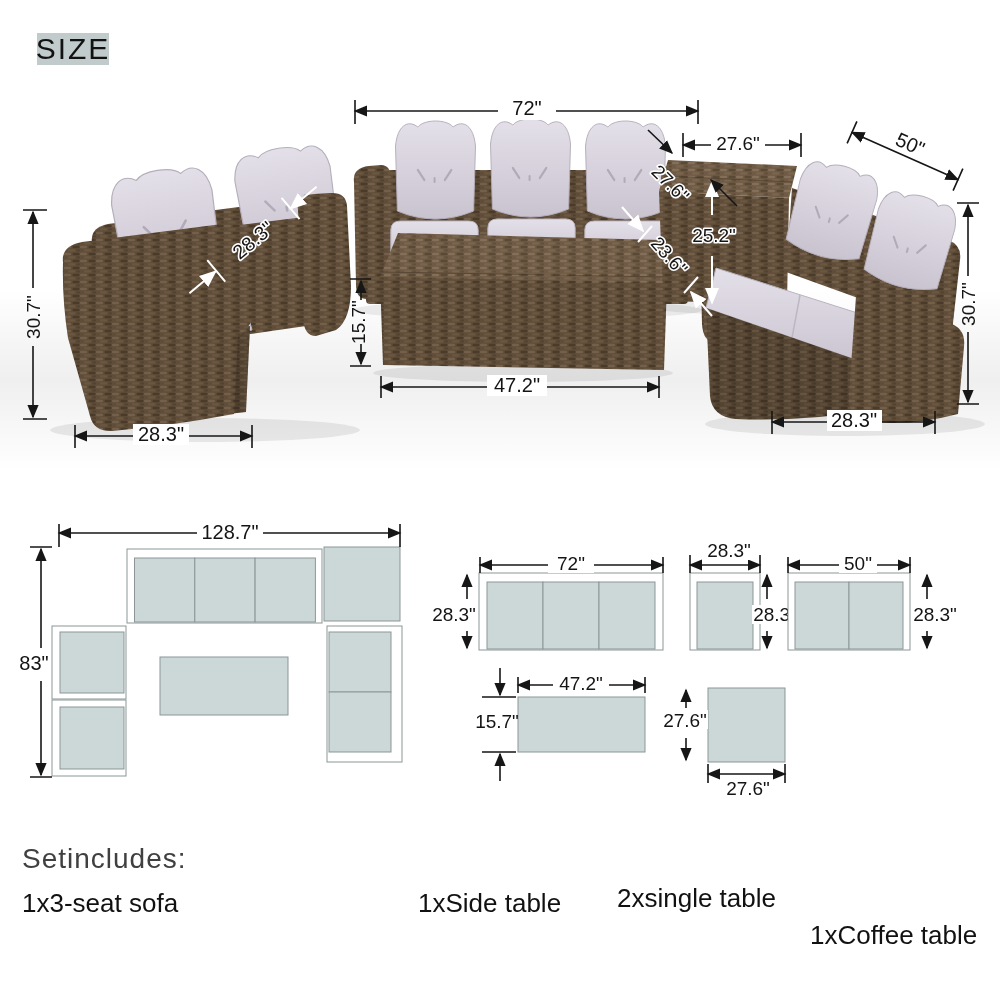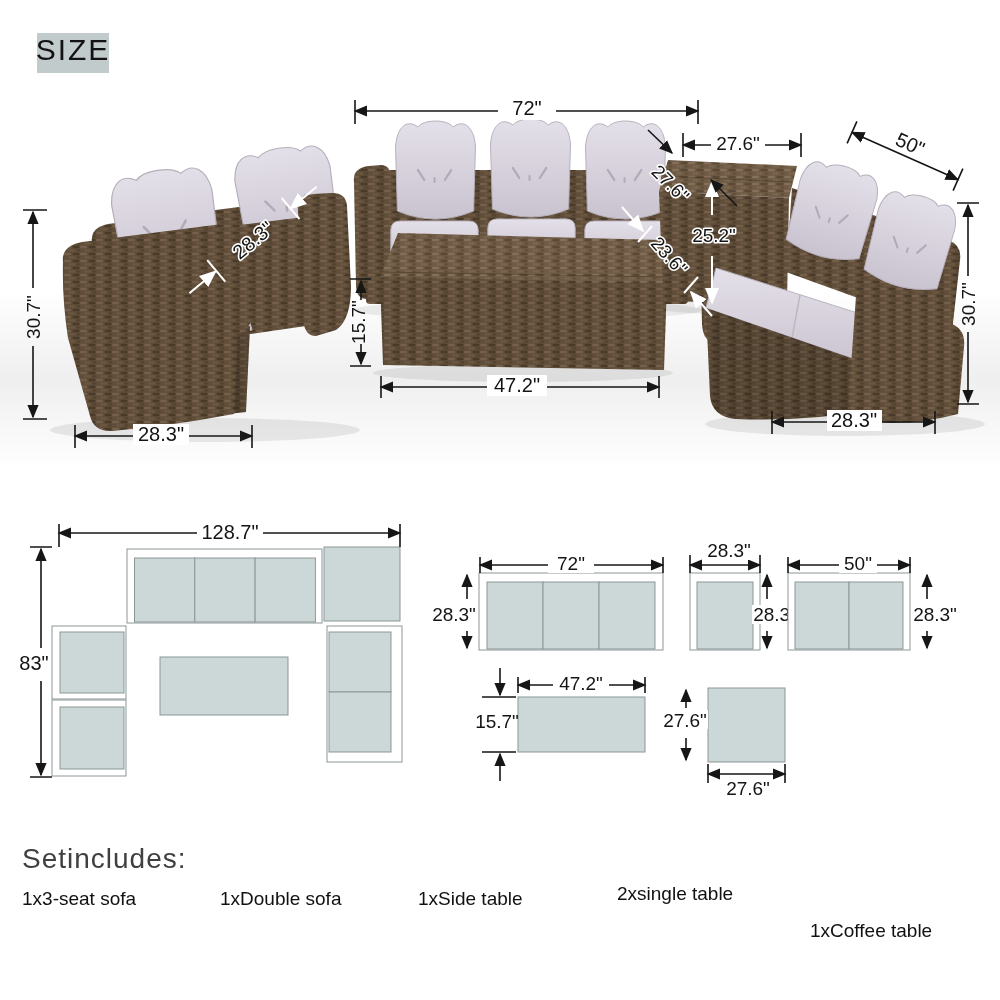--- a/index.html
+++ b/index.html
@@ -1,23 +1,23 @@
 <!DOCTYPE html>
 <html><head>
 <meta charset="utf-8">
 <style>
   html,body{margin:0;padding:0;background:#fff;}
   #stage{position:relative;width:1000px;height:1000px;background:#fff;overflow:hidden;
          font-family:"Liberation Sans",sans-serif;}
   #art{position:absolute;left:0;top:0;}
-  .badge{position:absolute;left:37px;top:33px;width:72px;height:40px;background:#c2cbcb;
-         display:flex;align-items:flex-start;justify-content:center;font-size:30px;color:#121212;
+  .badge{position:absolute;left:37px;top:33px;width:72px;height:32px;background:#c2cbcb;
+         display:flex;align-items:center;justify-content:center;font-size:30px;color:#121212;
          letter-spacing:2px;}
   .heading{position:absolute;left:22px;top:843px;font-size:28px;letter-spacing:1px;color:#404040;}
-  .inc{position:absolute;font-size:19px;color:#111;white-space:nowrap;}
+  .inc{position:absolute;font-size:26px;color:#111;white-space:nowrap;}
   .dt{font-family:"Liberation Sans",sans-serif;font-size:19px;fill:#141414;}
   .dt20{font-family:"Liberation Sans",sans-serif;font-size:20px;fill:#141414;}
   .glow{paint-order:stroke;stroke:#ffffff;stroke-width:3.2px;stroke-linejoin:round;}
   .dim{stroke:#161616;stroke-width:1.6;fill:none;}
   .wdim{stroke:#ffffff;stroke-width:2;fill:none;}
   .pln{stroke:#8b9697;stroke-width:1;}
   .cush-stroke{stroke:#b9b3bf;stroke-width:1;}
 </style>
 </head>
 <body>
@@ -319,18 +319,17 @@
       </g>
     </g>
   </svg>
 
   <div class="badge">
     <span>SIZE</span>
   </div>
 
   <div class="heading">Setincludes:</div>
   <div class="inc" style="left:22px;top:888px;">1x3-seat sofa</div>
-  <div class="inc" style="left:220px;top:888px;">1xDouble sofa</div>
   <div class="inc" style="left:418px;top:888px;">1xSide table</div>
   <div class="inc" style="left:617px;top:883px;">2xsingle table</div>
   <div class="inc" style="left:810px;top:888px;margin-top:32px;">1xCoffee table</div>
 
 </div>
 
 </body></html>

